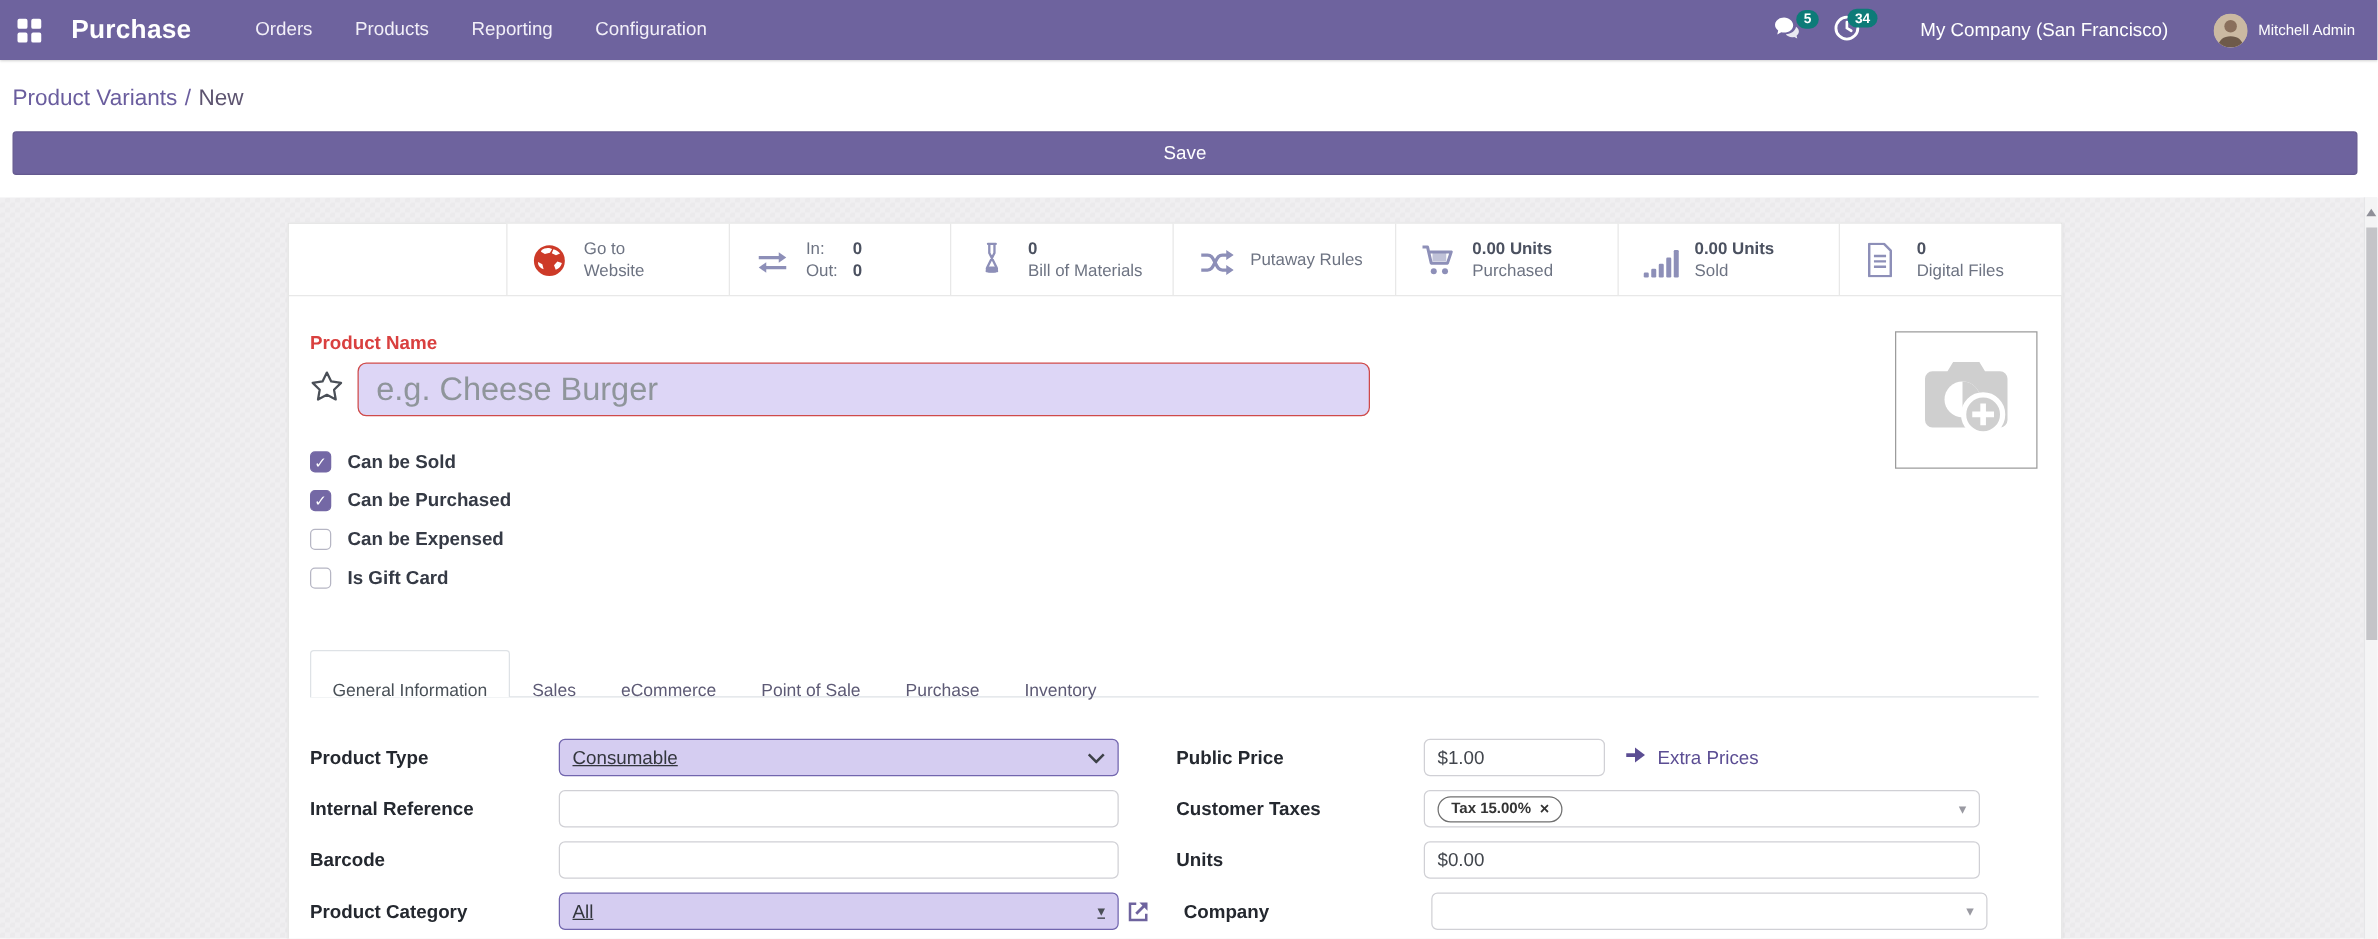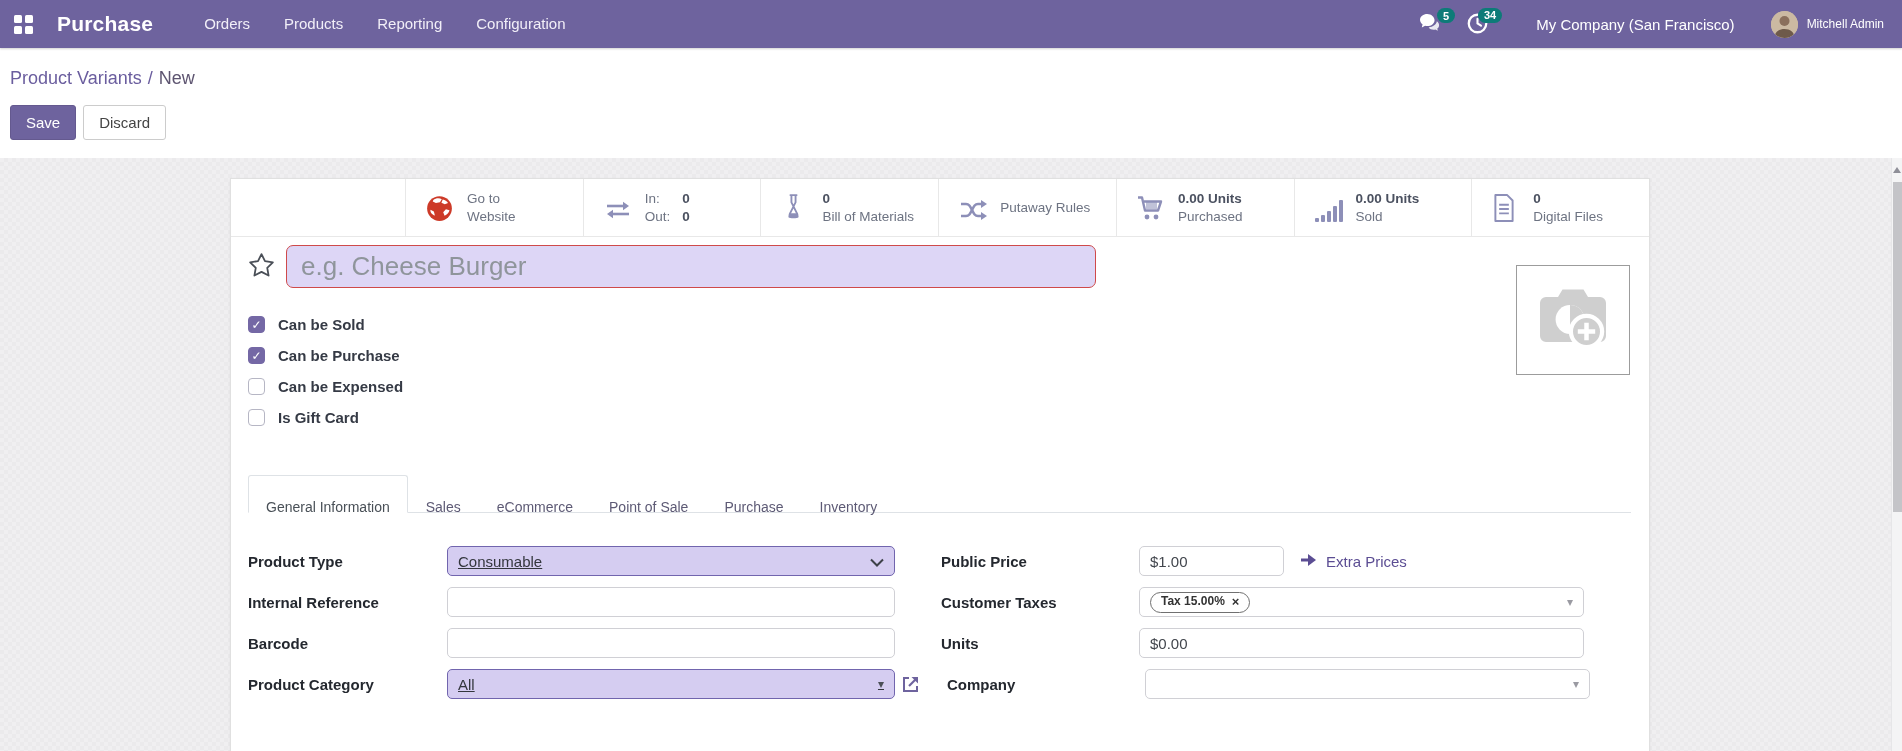--- a/index.html
+++ b/index.html
@@ -32,21 +32,21 @@
   .user-menu { display: flex; align-items: center; gap: 9px; cursor: pointer; }
   .avatar { width: 27px; height: 27px; border-radius: 50%; overflow: hidden; background: #c8b9a6; display:block; }
   .user-name { color: #ffffff; font-size: 12px; }
 
   
   .control-panel { position: absolute; top: 48px; left: 0; width: 1902px; height: 110px; background: #fff; padding: 16px 16px 0 10px; }
   .breadcrumb { font-size: 18px; line-height: 28px; }
   .breadcrumb .bc-link { color: #6a5d9e; cursor: pointer; }
   .breadcrumb .bc-sep { color: #6a5d9e; padding: 0 6px; }
   .breadcrumb .bc-current { color: #5d5470; }
-  .cp-buttons { margin-top: 13px; display: flex; gap: 7px; }
+  .cp-buttons { margin-top: 13px; display: flex; gap: 20px; flex-direction: column; }
   .btn { height: 35px; padding: 0 15px; font-size: 15px; border-radius: 3px; cursor: pointer; font-family: inherit; }
   .btn-primary { background: #6e639e; border: 1px solid #64598f; color: #fff; }
   .btn-secondary { background: #fff; border: 1px solid #cccccc; color: #444; }
 
   
   .content {
     position: absolute; top: 158px; left: 0; width: 1902px; height: 593px;
     background-color: #f0eff1; overflow: hidden;
     background-image:
       linear-gradient(45deg, rgba(0,0,0,.018) 25%, transparent 25%, transparent 75%, rgba(0,0,0,.018) 75%),
@@ -276,37 +276,38 @@
             <circle cx="12" cy="11.5" r="4.8" fill="#ffffff"></circle>
             <path d="M12 6.7a4.8 4.8 0 0 1 0 9.6z" fill="#cfcfcf"></path>
             <circle cx="17.5" cy="15.5" r="5.2" fill="#cfcfcf" stroke="#ffffff" stroke-width="1.4"></circle>
             <path d="M17.5 12.6v5.8M14.6 15.5h5.8" stroke="#ffffff" stroke-width="1.5"></path>
           </svg>
       </span>
     </div>
 
     <div class="sheet-body">
 
+      <div class="field-required-label">Product Name</div>
       <div class="name-row">
         <span>
           <svg width="27" height="26" viewBox="0 0 24 23">
               <path d="M12 1.8l3.1 6.3 7 1-5 4.9 1.2 6.9L12 17.6l-6.3 3.3L6.9 14l-5-4.9 7-1z" fill="none" stroke="#4a4f57" stroke-width="1.6" stroke-linejoin="round"></path>
             </svg>
         </span>
         <input class="name-input" placeholder="e.g. Cheese Burger" style="">
       </div>
 
       <div class="checkbox-block">
         <div class="cb-row">
           <span class="cb checked">✓</span>
           <span class="cb-label">Can be Sold</span>
         </div>
         <div class="cb-row">
           <span class="cb checked">✓</span>
-          <span class="cb-label">Can be Purchase</span>
+          <span class="cb-label">Can be Purchased</span>
         </div>
         <div class="cb-row">
           <span class="cb"></span>
           <span class="cb-label">Can be Expensed</span>
         </div>
         <div class="cb-row">
           <span class="cb"></span>
           <span class="cb-label">Is Gift Card</span>
         </div>
       </div>

